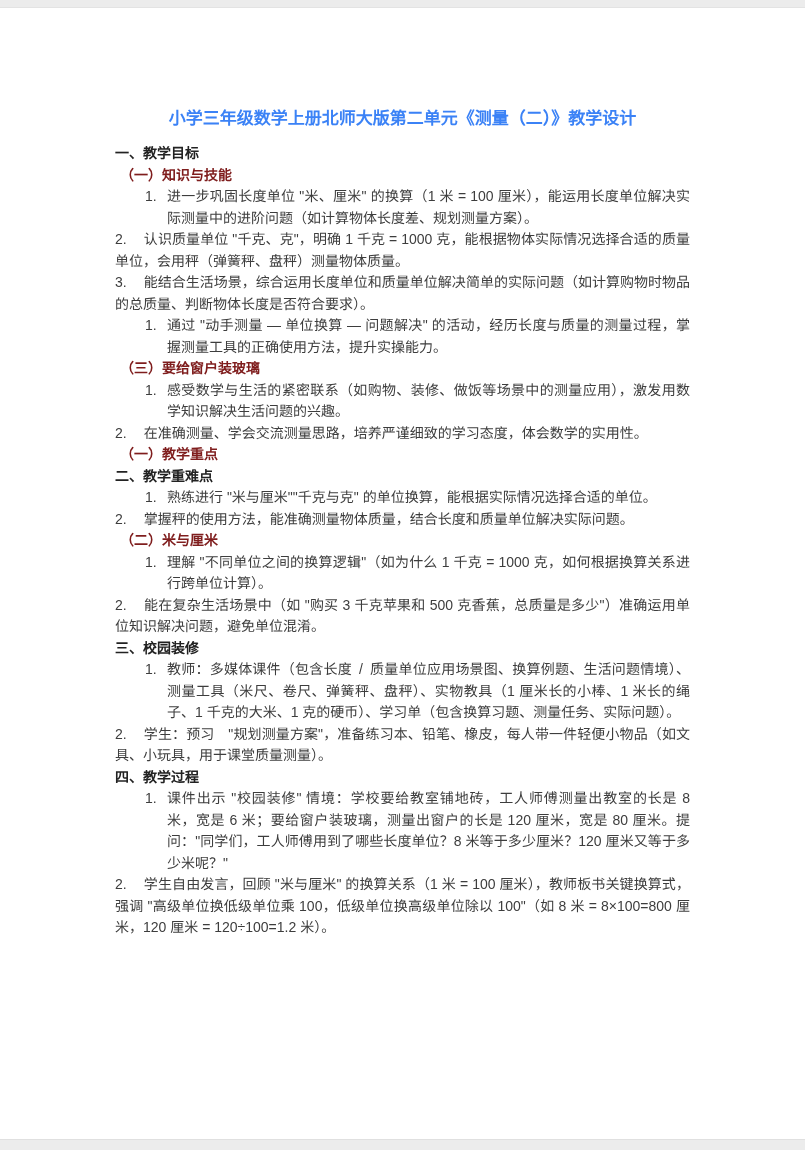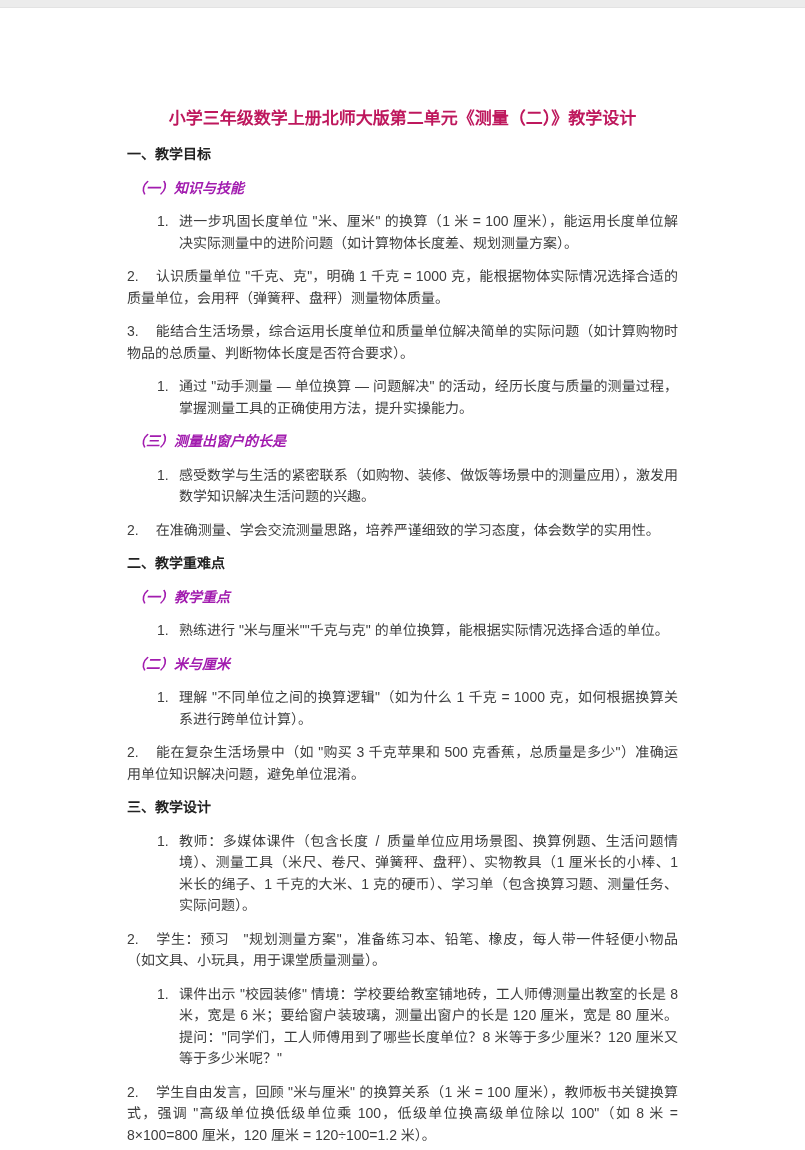--- a/index.html
+++ b/index.html
@@ -34,40 +34,39 @@
     flex: 1;
     background: #ffffff;
     box-sizing: border-box;
     padding: 98px 115px 0 115px;
     border-top: 1px solid #e3e3e3;
   }
   .doc-title {
     font-size: 17px;
     line-height: 26px;
     font-weight: 700;
-    color: #be185d;
+    color: #3b82f6;
     text-align: center;
     margin: 0 0 11px 0;
   }
   .para {
-    margin: 12px;
+    margin: 0;
     font-size: 14px;
     line-height: 21.5px;
     color: #3d3d3d;
     text-align: justify;
   }
   .para.h1 {
     font-weight: 700;
     color: #222222;
   }
   .para.h2 {
     font-weight: 700;
-    color: #a21caf;
+    color: #7f1d1d;
     padding-left: 5px;
-    font-style: italic;
   }
   .para.li {
     position: relative;
     padding-left: 52px;
   }
   .para.li .num {
     position: absolute;
     left: 30px;
     top: 0;
   }
@@ -82,30 +81,32 @@
   <div class="page-gap"></div>
   <div class="paper">
     <h1 class="doc-title">小学三年级数学上册北师大版第二单元《测量（二）》教学设计</h1>
     <div id="doc-body">
         <div class="para h1">一、教学目标</div>
         <div class="para h2">（一）知识与技能</div>
         <div class="para li"><span class="num">1.</span><span>进一步巩固长度单位 "米、厘米" 的换算（1 米 = 100 厘米），能运用长度单位解决实际测量中的进阶问题（如计算物体长度差、规划测量方案）。</span></div>
         <div class="para pnum"><span class="num">2.</span><span>认识质量单位 "千克、克"，明确 1 千克 = 1000 克，能根据物体实际情况选择合适的质量单位，会用秤（弹簧秤、盘秤）测量物体质量。</span></div>
         <div class="para pnum"><span class="num">3.</span><span>能结合生活场景，综合运用长度单位和质量单位解决简单的实际问题（如计算购物时物品的总质量、判断物体长度是否符合要求）。</span></div>
         <div class="para li"><span class="num">1.</span><span>通过 "动手测量 — 单位换算 — 问题解决" 的活动，经历长度与质量的测量过程，掌握测量工具的正确使用方法，提升实操能力。</span></div>
-        <div class="para h2">（三）测量出窗户的长是</div>
+        <div class="para h2">（三）要给窗户装玻璃</div>
         <div class="para li"><span class="num">1.</span><span>感受数学与生活的紧密联系（如购物、装修、做饭等场景中的测量应用），激发用数学知识解决生活问题的兴趣。</span></div>
         <div class="para pnum"><span class="num">2.</span><span>在准确测量、学会交流测量思路，培养严谨细致的学习态度，体会数学的实用性。</span></div>
+        <div class="para h2">（一）教学重点</div>
         <div class="para h1">二、教学重难点</div>
-        <div class="para h2">（一）教学重点</div>
         <div class="para li"><span class="num">1.</span><span>熟练进行 "米与厘米""千克与克" 的单位换算，能根据实际情况选择合适的单位。</span></div>
+        <div class="para pnum"><span class="num">2.</span><span>掌握秤的使用方法，能准确测量物体质量，结合长度和质量单位解决实际问题。</span></div>
         <div class="para h2">（二）米与厘米</div>
         <div class="para li"><span class="num">1.</span><span>理解 "不同单位之间的换算逻辑"（如为什么 1 千克 = 1000 克，如何根据换算关系进行跨单位计算）。</span></div>
         <div class="para pnum"><span class="num">2.</span><span>能在复杂生活场景中（如 "购买 3 千克苹果和 500 克香蕉，总质量是多少"）准确运用单位知识解决问题，避免单位混淆。</span></div>
-        <div class="para h1">三、教学设计</div>
+        <div class="para h1">三、校园装修</div>
         <div class="para li"><span class="num">1.</span><span>教师：多媒体课件（包含长度 / 质量单位应用场景图、换算例题、生活问题情境）、测量工具（米尺、卷尺、弹簧秤、盘秤）、实物教具（1 厘米长的小棒、1 米长的绳子、1 千克的大米、1 克的硬币）、学习单（包含换算习题、测量任务、实际问题）。</span></div>
         <div class="para pnum"><span class="num">2.</span><span>学生：预习  "规划测量方案"，准备练习本、铅笔、橡皮，每人带一件轻便小物品（如文具、小玩具，用于课堂质量测量）。</span></div>
+        <div class="para h1">四、教学过程</div>
         <div class="para li"><span class="num">1.</span><span>课件出示 "校园装修" 情境：学校要给教室铺地砖，工人师傅测量出教室的长是 8 米，宽是 6 米；要给窗户装玻璃，测量出窗户的长是 120 厘米，宽是 80 厘米。提问："同学们，工人师傅用到了哪些长度单位？8 米等于多少厘米？120 厘米又等于多少米呢？"</span></div>
         <div class="para pnum"><span class="num">2.</span><span>学生自由发言，回顾 "米与厘米" 的换算关系（1 米 = 100 厘米），教师板书关键换算式，强调 "高级单位换低级单位乘 100，低级单位换高级单位除以 100"（如 8 米 = 8×100=800 厘米，120 厘米 = 120÷100=1.2 米）。</span></div>
       </div>
   </div>
   <div class="page-gap-bottom"></div>
 </div>
 
 </body></html>

